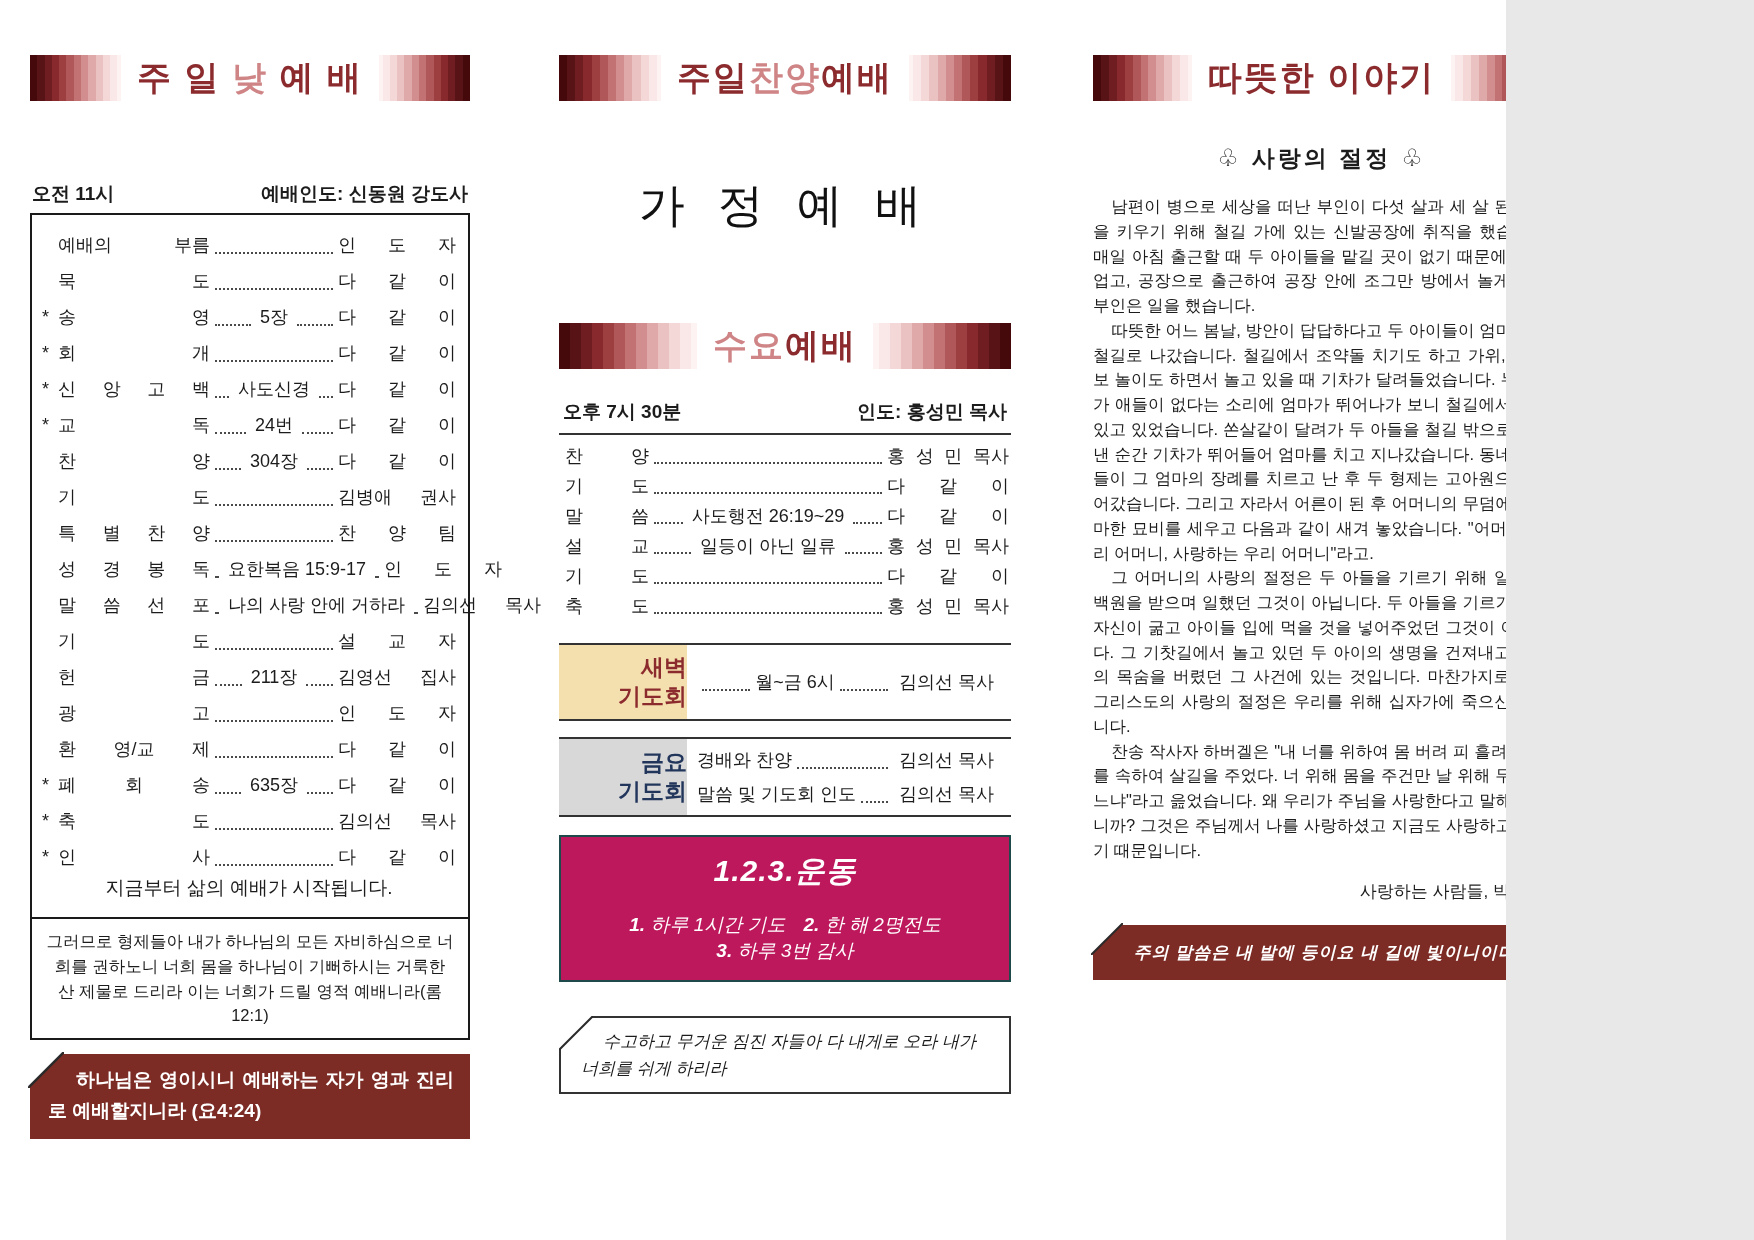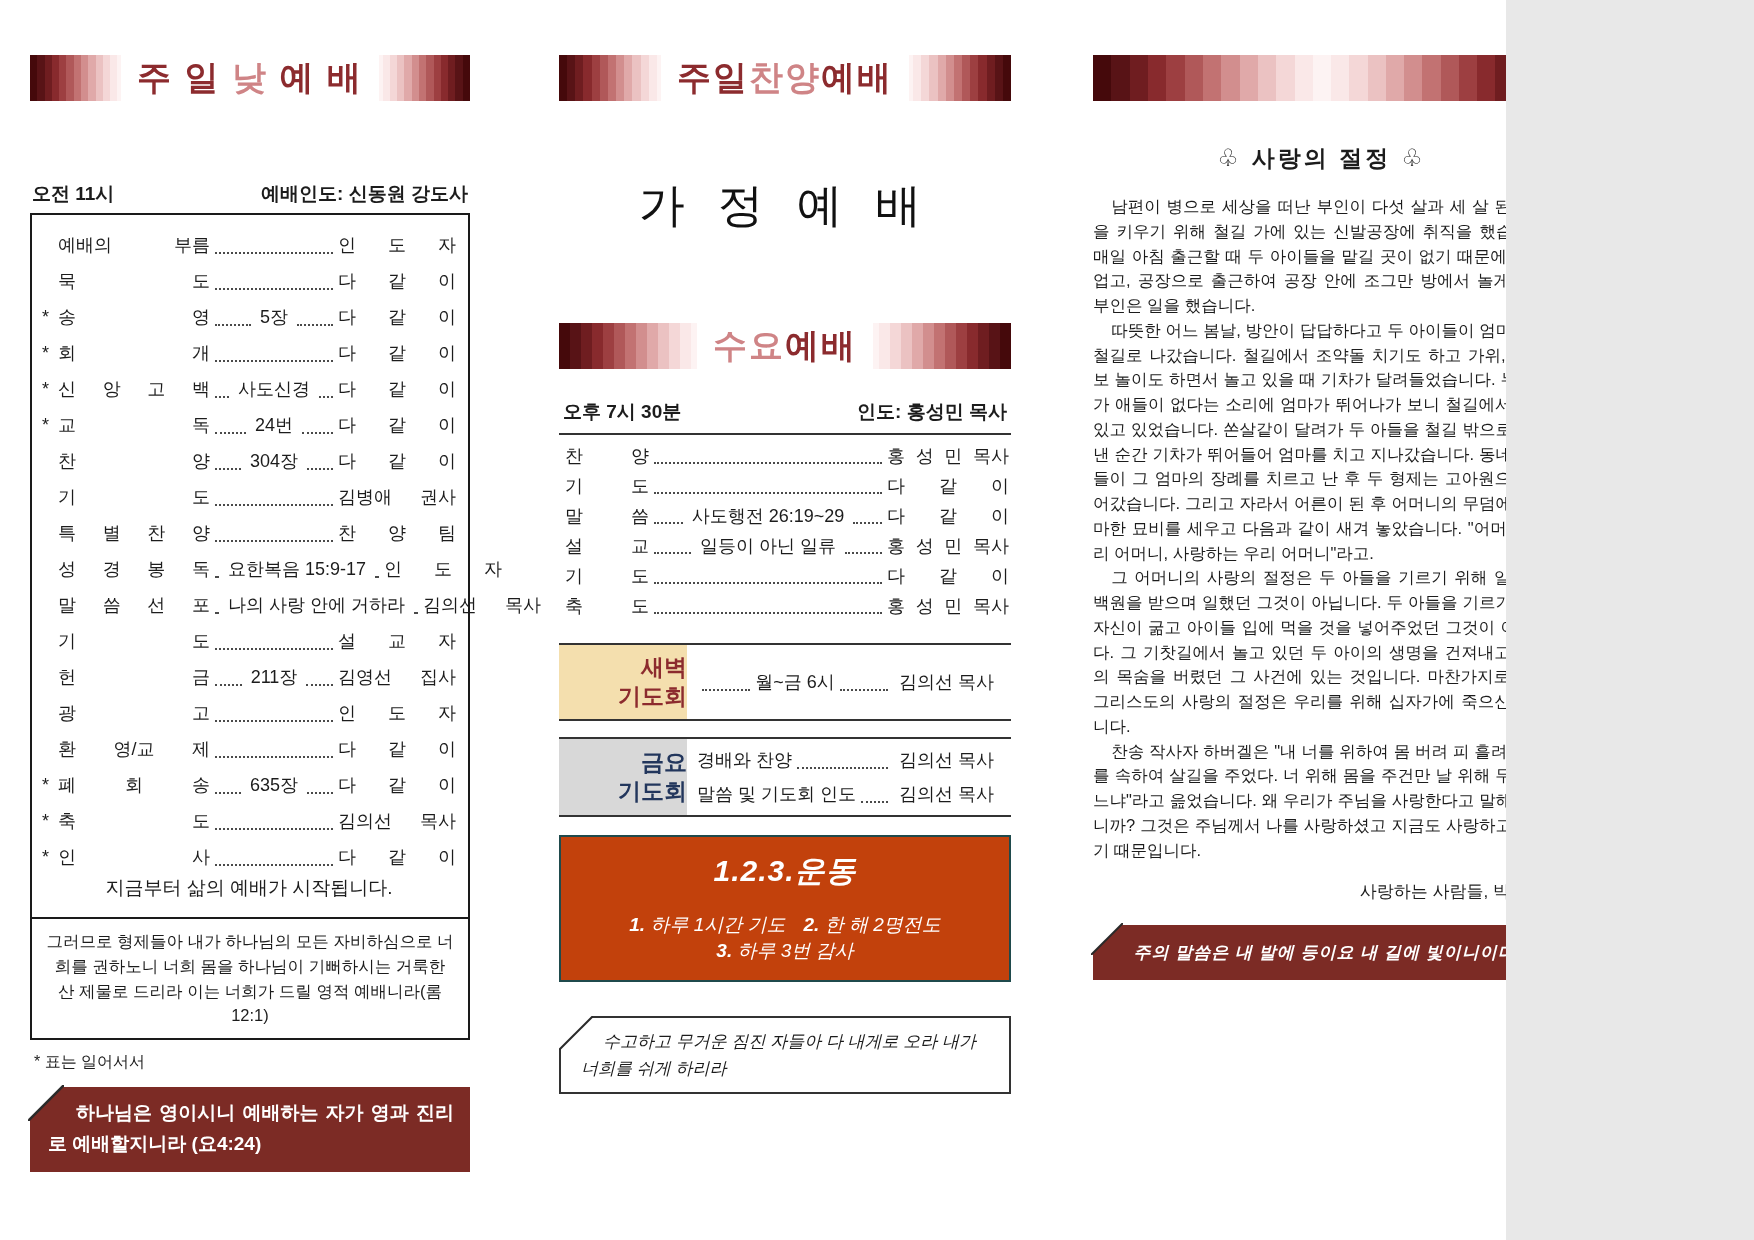--- a/index.html
+++ b/index.html
@@ -65,21 +65,21 @@
   .dawn{margin-top:18px;}
   .dawn .label-cell{background:#f4dfae;color:#8c2b2e;}
   .fri{margin-top:16px;}
   .fri .label-cell{background:#d8d8d8;color:#22365c;}
   .tbl .content-cell{flex:1;display:flex;flex-direction:column;justify-content:center;padding:4px 2px 4px 10px;}
   .tbl .trow{display:flex;height:34px;line-height:34px;font-size:18px;}
   .tbl .trow .tl{white-space:nowrap;}
   .tbl .trow .dots{flex:1 1 auto;position:relative;min-width:14px;}
   .tbl .trow .dots::after{content:"";position:absolute;left:5px;right:5px;bottom:8px;border-bottom:2.5px dotted #4a4a4a;}
   .tbl .trow .who{flex:0 0 110px;width:110px;text-align:left;padding-left:6px;white-space:nowrap;}
-  .teal-box{margin-top:18px;background:#c2410c;border:2px solid #1f4a4c;color:#ffffff;
+  .teal-box{margin-top:18px;background:#be185d;border:2px solid #1f4a4c;color:#ffffff;
     padding:14px 10px 16px 10px;text-align:center;}
   .teal-title{font-size:30px;font-weight:bold;font-style:italic;letter-spacing:1px;}
   .teal-items{margin-top:20px;font-size:19px;font-style:italic;}
   .teal-items .grp{margin:0 9px;white-space:nowrap;}
   .teal-items .num{font-weight:bold;}
   .note-box{position:relative;margin-top:34px;border:2px solid #333;background:#fff;
     font-size:17px;font-style:italic;line-height:1.6;padding:10px 14px 10px 20px;}
   .note-box .indent{display:inline-block;width:22px;}
 
   
@@ -232,21 +232,20 @@
           <span class="star">*</span>
           <span class="lbl">인 사</span>
           <span class="dots"></span>
           <span class="who">다 같 이</span>
         </div>
       <div class="closing">지금부터 삶의 예배가 시작됩니다.</div>
     </div>
 
     <div class="verse-box">그러므로 형제들아 내가 하나님의 모든 자비하심으로 너희를 권하노니 너희 몸을 하나님이 기뻐하시는 거룩한 산 제물로 드리라 이는 너희가 드릴 영적 예배니라(롬 12:1)</div>
 
-    <div class="footnote">* 표는 일어서서</div>
 
     <div class="banner">
       <svg class="fold" width="36" height="36" viewBox="0 0 36 36">
           <polygon points="0,0 36,0 0,36" fill="#ffffff"></polygon>
           <line x1="36" y1="0" x2="0" y2="36" stroke="#2a2a2a" stroke-width="2.5"></line>
         </svg>
       <span class="indent"></span><span>하나님은 영이시니 예배하는 자가 영과 진리로 예배할지니라 (요4:24)</span>
     </div>
   </div>
 
@@ -353,20 +352,21 @@
           <polygon points="0,0 34,0 0,34" fill="#ffffff"></polygon>
           <line x1="34" y1="0" x2="0" y2="34" stroke="#2a2a2a" stroke-width="2"></line>
         </svg>
       <span class="indent"></span><span>수고하고 무거운 짐진 자들아 다 내게로 오라 내가 너희를 쉬게 하리라</span>
     </div>
   </div>
 
   <div class="col col-right">
     <div class="hdr">
       <div class="bar bar-l"></div>
+      <div class="hdr-title"><span class="hdr-dark">따뜻한 이야기</span></div>
       <div class="bar bar-r"></div>
     </div>
 
     <div class="story-title">
       <span class="club">♧</span><span>사랑의 절정</span><span class="club">♧</span>
     </div>
 
     <div class="story-body">
       <p>남편이 병으로 세상을 떠난 부인이 다섯 살과 세 살 된 아들을 키우기 위해 철길 가에 있는 신발공장에 취직을 했습니다. 매일 아침 출근할 때 두 아이들을 맡길 곳이 없기 때문에 안고, 업고, 공장으로 출근하여 공장 안에 조그만 방에서 놀게 하고 부인은 일을 했습니다.</p>
       <p>따뜻한 어느 봄날, 방안이 답답하다고 두 아이들이 엄마 몰래 철길로 나갔습니다. 철길에서 조약돌 치기도 하고 가위, 바위, 보 놀이도 하면서 놀고 있을 때 기차가 달려들었습니다. 누군가가 애들이 없다는 소리에 엄마가 뛰어나가 보니 철길에서 놀고 있고 있었습니다. 쏜살같이 달려가 두 아들을 철길 밖으로 던져 낸 순간 기차가 뛰어들어 엄마를 치고 지나갔습니다. 동네 사람들이 그 엄마의 장례를 치르고 난 후 두 형제는 고아원으로 들어갔습니다. 그리고 자라서 어른이 된 후 어머니의 무덤에 조그마한 묘비를 세우고 다음과 같이 새겨 놓았습니다. "어머니, 우리 어머니, 사랑하는 우리 어머니"라고.</p>

